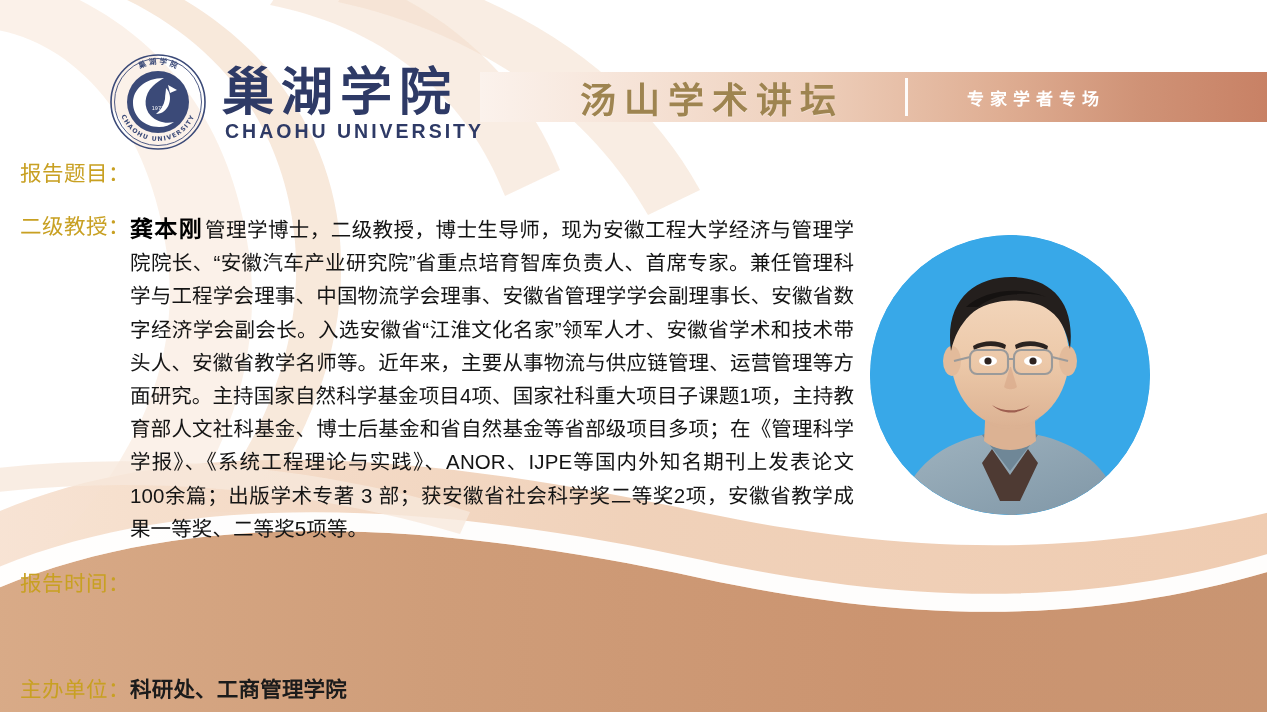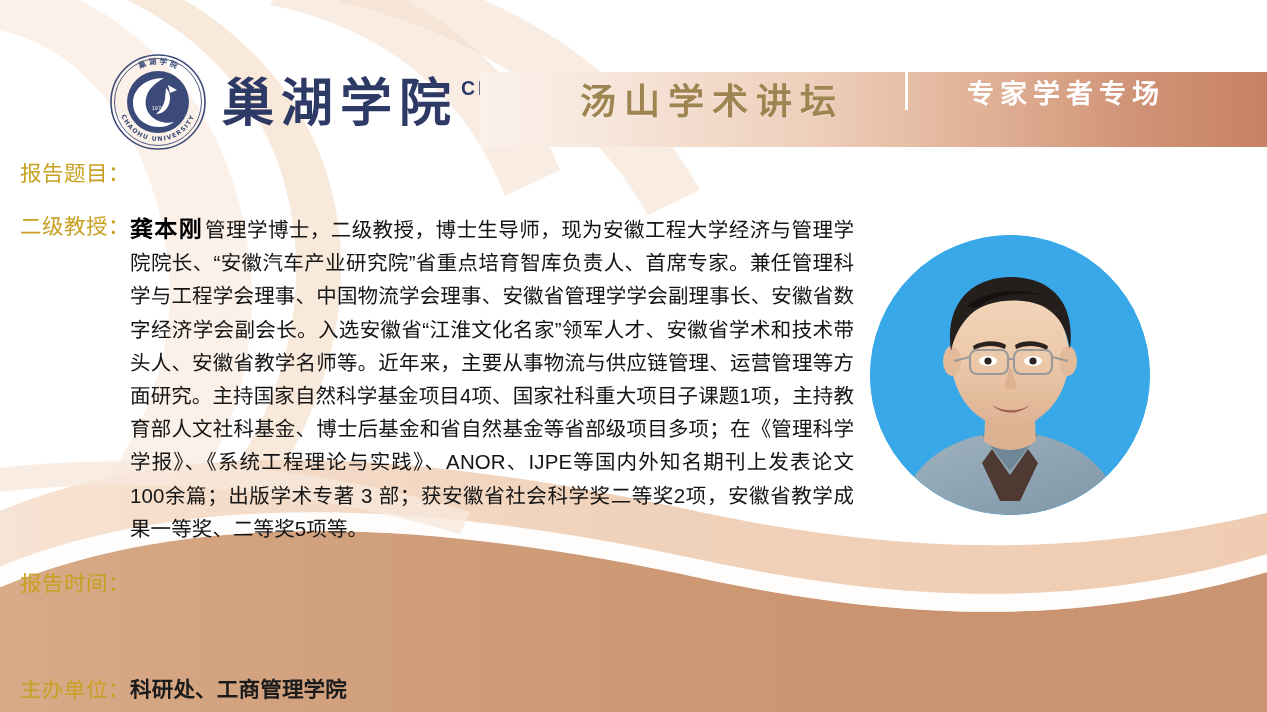--- a/index.html
+++ b/index.html
@@ -14,46 +14,46 @@
   #poster{position:absolute;inset:0;width:1267px;height:712px;overflow:hidden;background:#fff;}
 
   
   #bg-decor{position:absolute;left:0;top:0;width:1267px;height:712px;z-index:0;}
 
   
   .header{position:absolute;left:0;top:0;width:1267px;height:150px;z-index:3;}
 
   .logo-block{position:absolute;left:108px;top:52px;display:flex;align-items:center;gap:14px;}
   .seal{width:100px;height:100px;position:relative;}
-  .uni-names{display:flex;flex-direction:row;justify-content:flex-end;margin-top:2px;}
+  .uni-names{display:flex;flex-direction:column;justify-content:flex-end;margin-top:2px;}
   .uni-cn{
     font-family:"DejaVu Serif","Liberation Serif",serif;
     font-size:52px;font-weight:700;color:#2e3a66;
     letter-spacing:7px;line-height:1.04;white-space:nowrap;
   }
   .uni-en{
     font-size:19.5px;font-weight:700;color:#2e3a66;
     letter-spacing:3.0px;line-height:1;white-space:nowrap;margin-top:3px;margin-left:3px;
   }
 
   .banner{
-    position:absolute;left:480px;top:72px;width:787px;height:75px;
+    position:absolute;left:480px;top:72px;width:787px;height:50px;
     background:linear-gradient(90deg,#fbf2ec 0%,#f7e6db 16%,#eecfbb 42%,#dfae93 66%,#cf9276 84%,#c88165 100%);
-    display:flex;align-items:flex-start;z-index:2;gap:33px;
+    display:flex;align-items:center;z-index:2;gap:33px;
   }
   .banner-main{
     font-family:"DejaVu Serif","Liberation Serif",serif;
     font-size:36px;font-weight:700;color:#9e8450;
     letter-spacing:8px;margin-left:100px;white-space:nowrap;
     text-shadow:0 1px 1px rgba(255,255,255,.35);
   }
   .banner-sep{width:3px;height:38px;background:#ffffff;margin:0 26px 0 28px;opacity:.95;}
   .banner-sub{
     font-family:Liberation Serif, serif;
-    font-size:27px;font-weight:700;color:#ffffff;
+    font-size:17px;font-weight:700;color:#ffffff;
     letter-spacing:6px;white-space:nowrap;
   }
 
   
   .content{position:absolute;left:0;top:0;width:1267px;height:712px;z-index:4;}
 
   .row{position:absolute;display:flex;align-items:flex-start;}
   .label{
     font-size:21.5px;font-weight:400;color:#c8a022;
     white-space:nowrap;line-height:1.35;letter-spacing:.5px;

